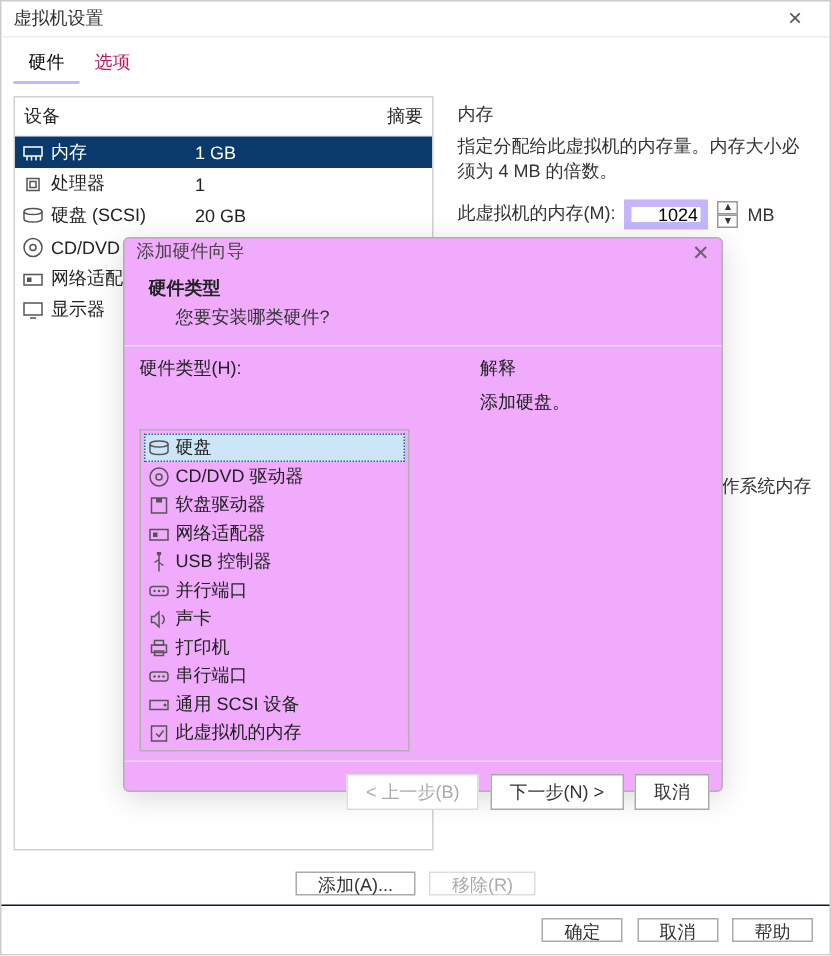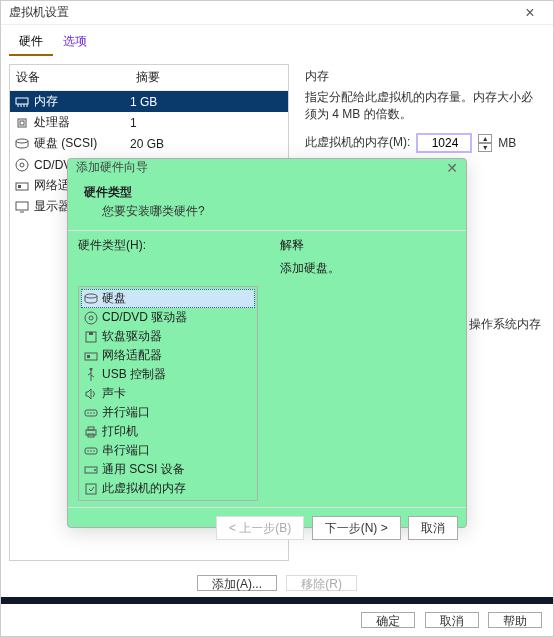--- a/index.html
+++ b/index.html
@@ -4,58 +4,58 @@
 <style>
 * { margin: 0; padding: 0; box-sizing: border-box; font-family: "Microsoft YaHei", "Segoe UI", sans-serif; font-size: 12px; }
 body { width: 554px; height: 637px; background: #fff; overflow: hidden; position: relative; }
 
 .main-window { width: 554px; height: 637px; border: 1px solid #ccc; background: #fff; display: flex; flex-direction: column; }
 .titlebar { height: 24px; display: flex; align-items: center; padding: 0 8px; border-bottom: 1px solid #eee; }
 .titlebar-title { color: #333; }
 .titlebar-close { margin-left: auto; width: 30px; text-align: center; color: #555; cursor: pointer; font-size: 16px; }
 
 .tabs { display: flex; padding: 4px 8px 0 8px; }
-.tab { padding: 4px 10px; color: #6d28d9; cursor: pointer; }
-.tab.active { border-bottom: 2px solid #a16207; color: #000; }
+.tab { padding: 4px 10px; color: #be185d; cursor: pointer; }
+.tab.active { border-bottom: 2px solid #c4b5fd; color: #000; }
 
 .content-area { flex: 1; display: flex; padding: 8px; gap: 8px; position: relative; }
 .left-panel { width: 280px; border: 1px solid #d0d0d0; display: flex; flex-direction: column; }
-.device-header { display: flex; padding: 4px 6px; border-bottom: 1px solid #eee; font-weight: normal; color: #222; }
+.device-header { display: flex; padding: 4px 6px; border-bottom: 1px solid #eee; font-weight: normal; color: #222; justify-content: space-between; }
 .device-header .col1 { width: 120px; }
 .device-row { display: flex; align-items: center; padding: 2px 4px; color: #222; }
 .device-row.selected { background: #0a3a6b; color: #fff; }
 .device-row .icon { width: 16px; height: 16px; display: inline-flex; align-items: center; justify-content: center; margin-right: 4px; }
 .device-row .col1 { width: 116px; display: flex; align-items: center; }
 .device-row .col2 { flex: 1; overflow: hidden; text-overflow: ellipsis; white-space: nowrap; }
 
 .right-panel { flex: 1; padding: 4px 8px; color: #333; }
 .right-panel .section-title { margin-bottom: 4px; }
 .right-panel .desc { margin-bottom: 10px; line-height: 1.4; }
 .mem-row { display: flex; align-items: center; gap: 6px; margin-bottom: 12px; }
-.mem-input { width: 56px; height: 20px; border: 2px solid #c4b5fd; text-align: right; padding-right: 12px; }
+.mem-input { width: 56px; height: 20px; border: 5px solid #c4b5fd; text-align: right; padding-right: 2px; }
 .spin { width: 14px; display: flex; flex-direction: column; }
 .spin span { height: 9px; border: 1px solid #999; font-size: 7px; line-height: 7px; text-align: center; cursor: pointer; }
 .mem-scale { margin-top: 6px; font-size: 11px; color: #555; display: flex; align-items: center; gap: 6px; }
 .scale-bar { width: 6px; height: 14px; background: #ddd; border: 1px solid #bbb; }
 .truncated-text { position: absolute; right: 12px; top: 260px; color: #333; }
 
 .bottom-buttons { padding: 6px 8px; text-align: center; }
 .bottom-buttons button, .footer button { height: 16px; padding: 0 14px; background: #fff; border: 1px solid #aaa; color: #333; cursor: pointer; margin: 0 3px; }
 .bottom-buttons button:disabled { color: #aaa; border-color: #ddd; cursor: default; }
 
-.footer { border-top: 7px solid #0f172a; padding: 8px; text-align: right; }
-
-
-.wizard { position: absolute; left: 67px; top: 158px; width: 400px; height: 370px; background: #86efac; border: 1px solid #b0b0b0; box-shadow: 0 4px 20px rgba(0,0,0,0.15); display: flex; flex-direction: column; border-radius: 4px; }
+.footer { border-top: 1px solid #0f172a; padding: 8px; text-align: right; }
+
+
+.wizard { position: absolute; left: 82px; top: 158px; width: 400px; height: 370px; background: #f0abfc; border: 1px solid #b0b0b0; box-shadow: 0 4px 20px rgba(0,0,0,0.15); display: flex; flex-direction: column; border-radius: 4px; }
 .wizard-titlebar { height: 26px; display: flex; align-items: center; padding: 0 8px; color: #444; }
 .wizard-close { margin-left: auto; cursor: pointer; font-size: 14px; color: #666; }
 .wizard-header { padding: 8px 16px 10px 16px; }
 .wizard-header .wt1 { font-weight: bold; color: #222; }
 .wizard-header .wt2 { color: #333; padding-left: 18px; margin-top: 2px; }
-.wizard-body { flex: 1; display: flex; border-top: 1px solid #e0e0e0; }
+.wizard-body { flex: 1; display: flex; border-top: 1px solid #e0e0e0; gap: 25px; }
 .wizard-left { width: 200px; padding: 6px 10px; display: flex; flex-direction: column; }
 .wizard-label { margin-bottom: 4px; color: #222; }
 .hw-list { flex: 1; border: 1px solid #b0b0b0; overflow-y: auto; padding: 2px; margin-top: 28px; }
 .hw-item { display: flex; align-items: center; padding: 1px 2px; color: #222; cursor: pointer; }
 .hw-item.selected { background: #cde6f7; outline: 1px dotted #2a6496; outline-offset: -1px; }
 .hw-item .icon { width: 16px; height: 14px; display: inline-flex; align-items: center; justify-content: center; margin-right: 3px; }
 .wizard-right { flex: 1; padding: 6px 12px; color: #222; }
 .wizard-right .rlabel { margin-bottom: 6px; }
 .wizard-footer { border-top: 1px solid #e0e0e0; padding: 8px; text-align: right; }
 .wizard-footer button { height: 24px; padding: 0 12px; background: #fff; border: 1px solid #aaa; color: #333; cursor: pointer; margin-left: 4px; }
@@ -248,37 +248,37 @@
             <span class="icon">
               <svg width="14" height="14" viewBox="0 0 14 14">
                 <path d="M7 1 v12 M7 5 l-3 2 M7 7 l3 2" fill="none" stroke="#555"></path>
                 <circle cx="7" cy="1" r="1.5" fill="#555"></circle>
               </svg>
             </span>
             <span>USB 控制器</span>
           </div>
           <div class="hw-item">
             <span class="icon">
-              <svg width="14" height="12" viewBox="0 0 14 12">
-                <path d="M2 4 h2 l3 -3 v10 l-3 -3 h-2 z" fill="none" stroke="#555"></path>
-                <path d="M9 3 q3 3 0 6" fill="none" stroke="#555"></path>
-              </svg>
-            </span>
-            <span>声卡</span>
-          </div>
-          <div class="hw-item">
-            <span class="icon">
               <svg width="14" height="10" viewBox="0 0 14 10">
                 <rect x="1" y="2" width="12" height="6" rx="2" fill="none" stroke="#555"></rect>
                 <circle cx="4" cy="5" r="0.8" fill="#555"></circle>
                 <circle cx="7" cy="5" r="0.8" fill="#555"></circle>
                 <circle cx="10" cy="5" r="0.8" fill="#555"></circle>
               </svg>
             </span>
             <span>并行端口</span>
+          </div>
+          <div class="hw-item">
+            <span class="icon">
+              <svg width="14" height="12" viewBox="0 0 14 12">
+                <path d="M2 4 h2 l3 -3 v10 l-3 -3 h-2 z" fill="none" stroke="#555"></path>
+                <path d="M9 3 q3 3 0 6" fill="none" stroke="#555"></path>
+              </svg>
+            </span>
+            <span>声卡</span>
           </div>
           <div class="hw-item">
             <span class="icon">
               <svg width="14" height="12" viewBox="0 0 14 12">
                 <rect x="2" y="4" width="10" height="5" fill="none" stroke="#555"></rect>
                 <rect x="4" y="1" width="6" height="3" fill="none" stroke="#555"></rect>
                 <rect x="4" y="8" width="6" height="3" fill="none" stroke="#555"></rect>
               </svg>
             </span>
             <span>打印机</span>

